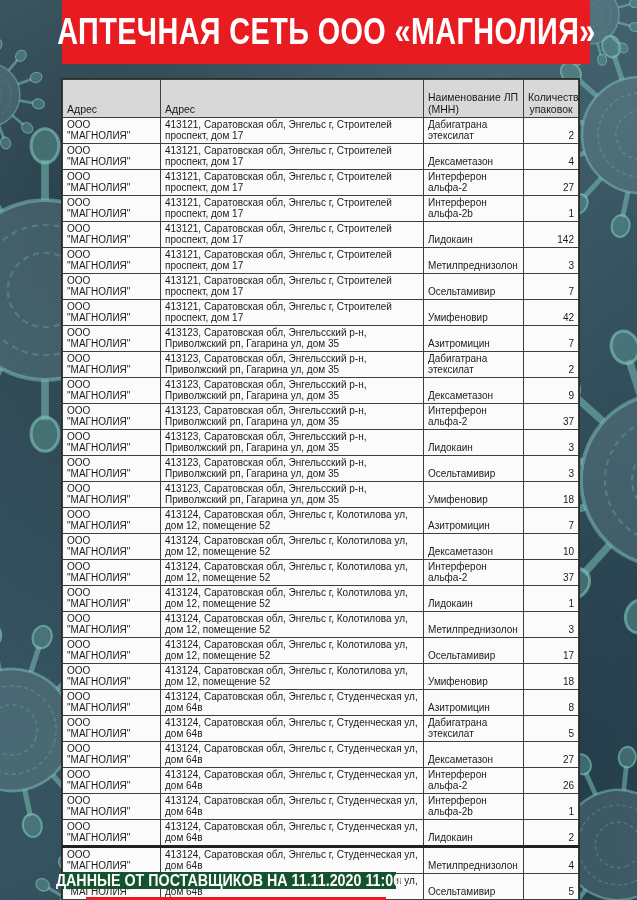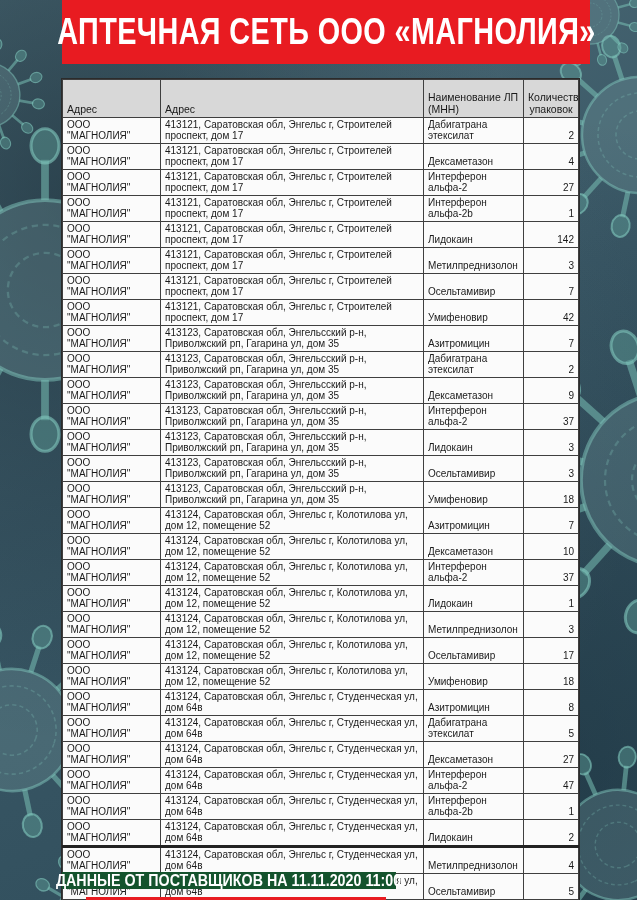--- a/index.html
+++ b/index.html
@@ -343,21 +343,21 @@
       <tr>
         <td>ООО "МАГНОЛИЯ"</td>
         <td>413124, Саратовская обл, Энгельс г, Студенческая ул, дом 64в</td>
         <td>Дексаметазон</td>
         <td class="qty-cell">27</td>
       </tr>
       <tr>
         <td>ООО "МАГНОЛИЯ"</td>
         <td>413124, Саратовская обл, Энгельс г, Студенческая ул, дом 64в</td>
         <td>Интерферон альфа-2</td>
-        <td class="qty-cell">47</td>
+        <td class="qty-cell">26</td>
       </tr>
       <tr>
         <td>ООО "МАГНОЛИЯ"</td>
         <td>413124, Саратовская обл, Энгельс г, Студенческая ул, дом 64в</td>
         <td>Интерферон альфа-2b</td>
         <td class="qty-cell">1</td>
       </tr>
       <tr>
         <td>ООО "МАГНОЛИЯ"</td>
         <td>413124, Саратовская обл, Энгельс г, Студенческая ул, дом 64в</td>

